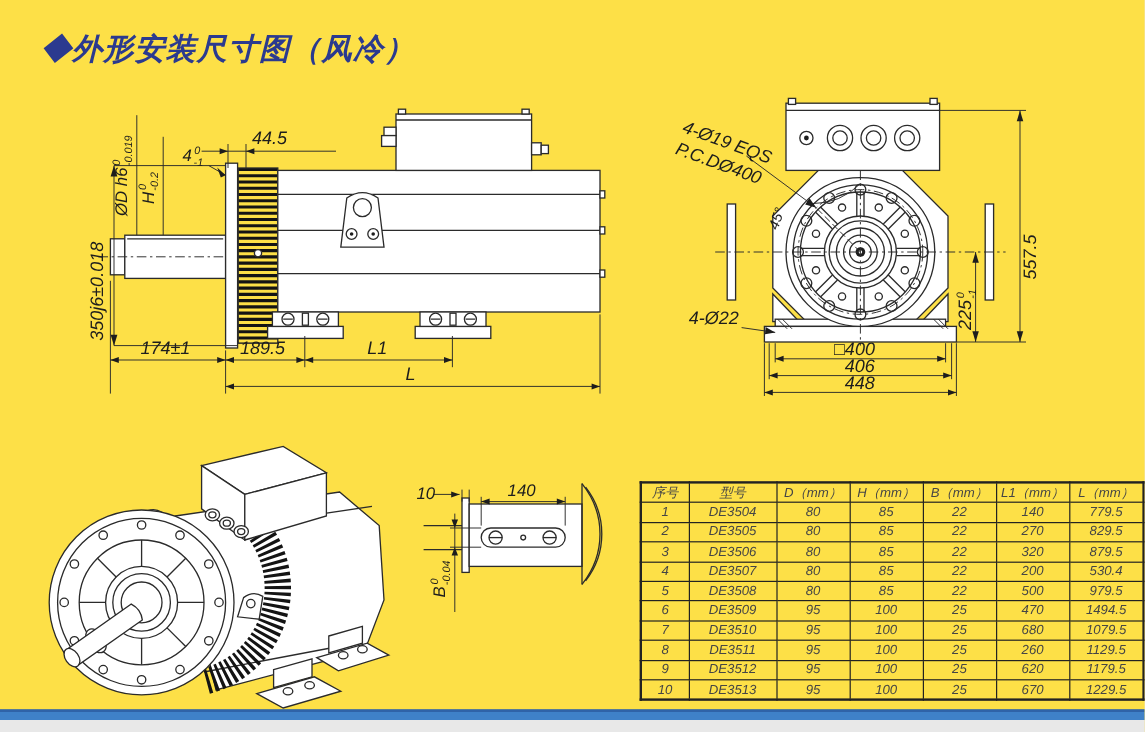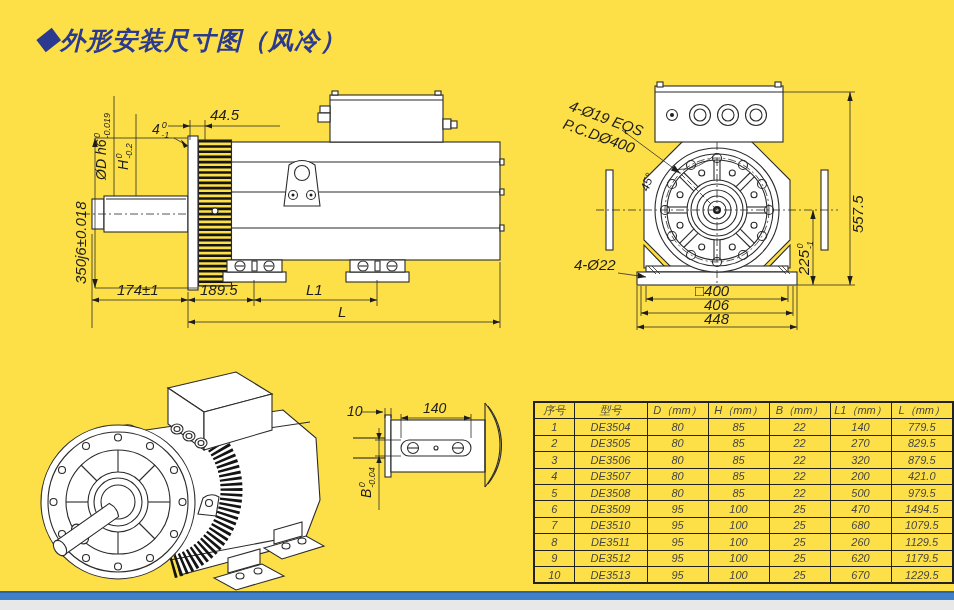--- a/index.html
+++ b/index.html
@@ -417,21 +417,21 @@
             <td>320</td>
             <td>879.5</td>
           </tr>
           <tr>
             <td>4</td>
             <td>DE3507</td>
             <td>80</td>
             <td>85</td>
             <td>22</td>
             <td>200</td>
-            <td>421.0</td>
+            <td>530.4</td>
           </tr>
           <tr>
             <td>5</td>
             <td>DE3508</td>
             <td>80</td>
             <td>85</td>
             <td>22</td>
             <td>500</td>
             <td>979.5</td>
           </tr>

